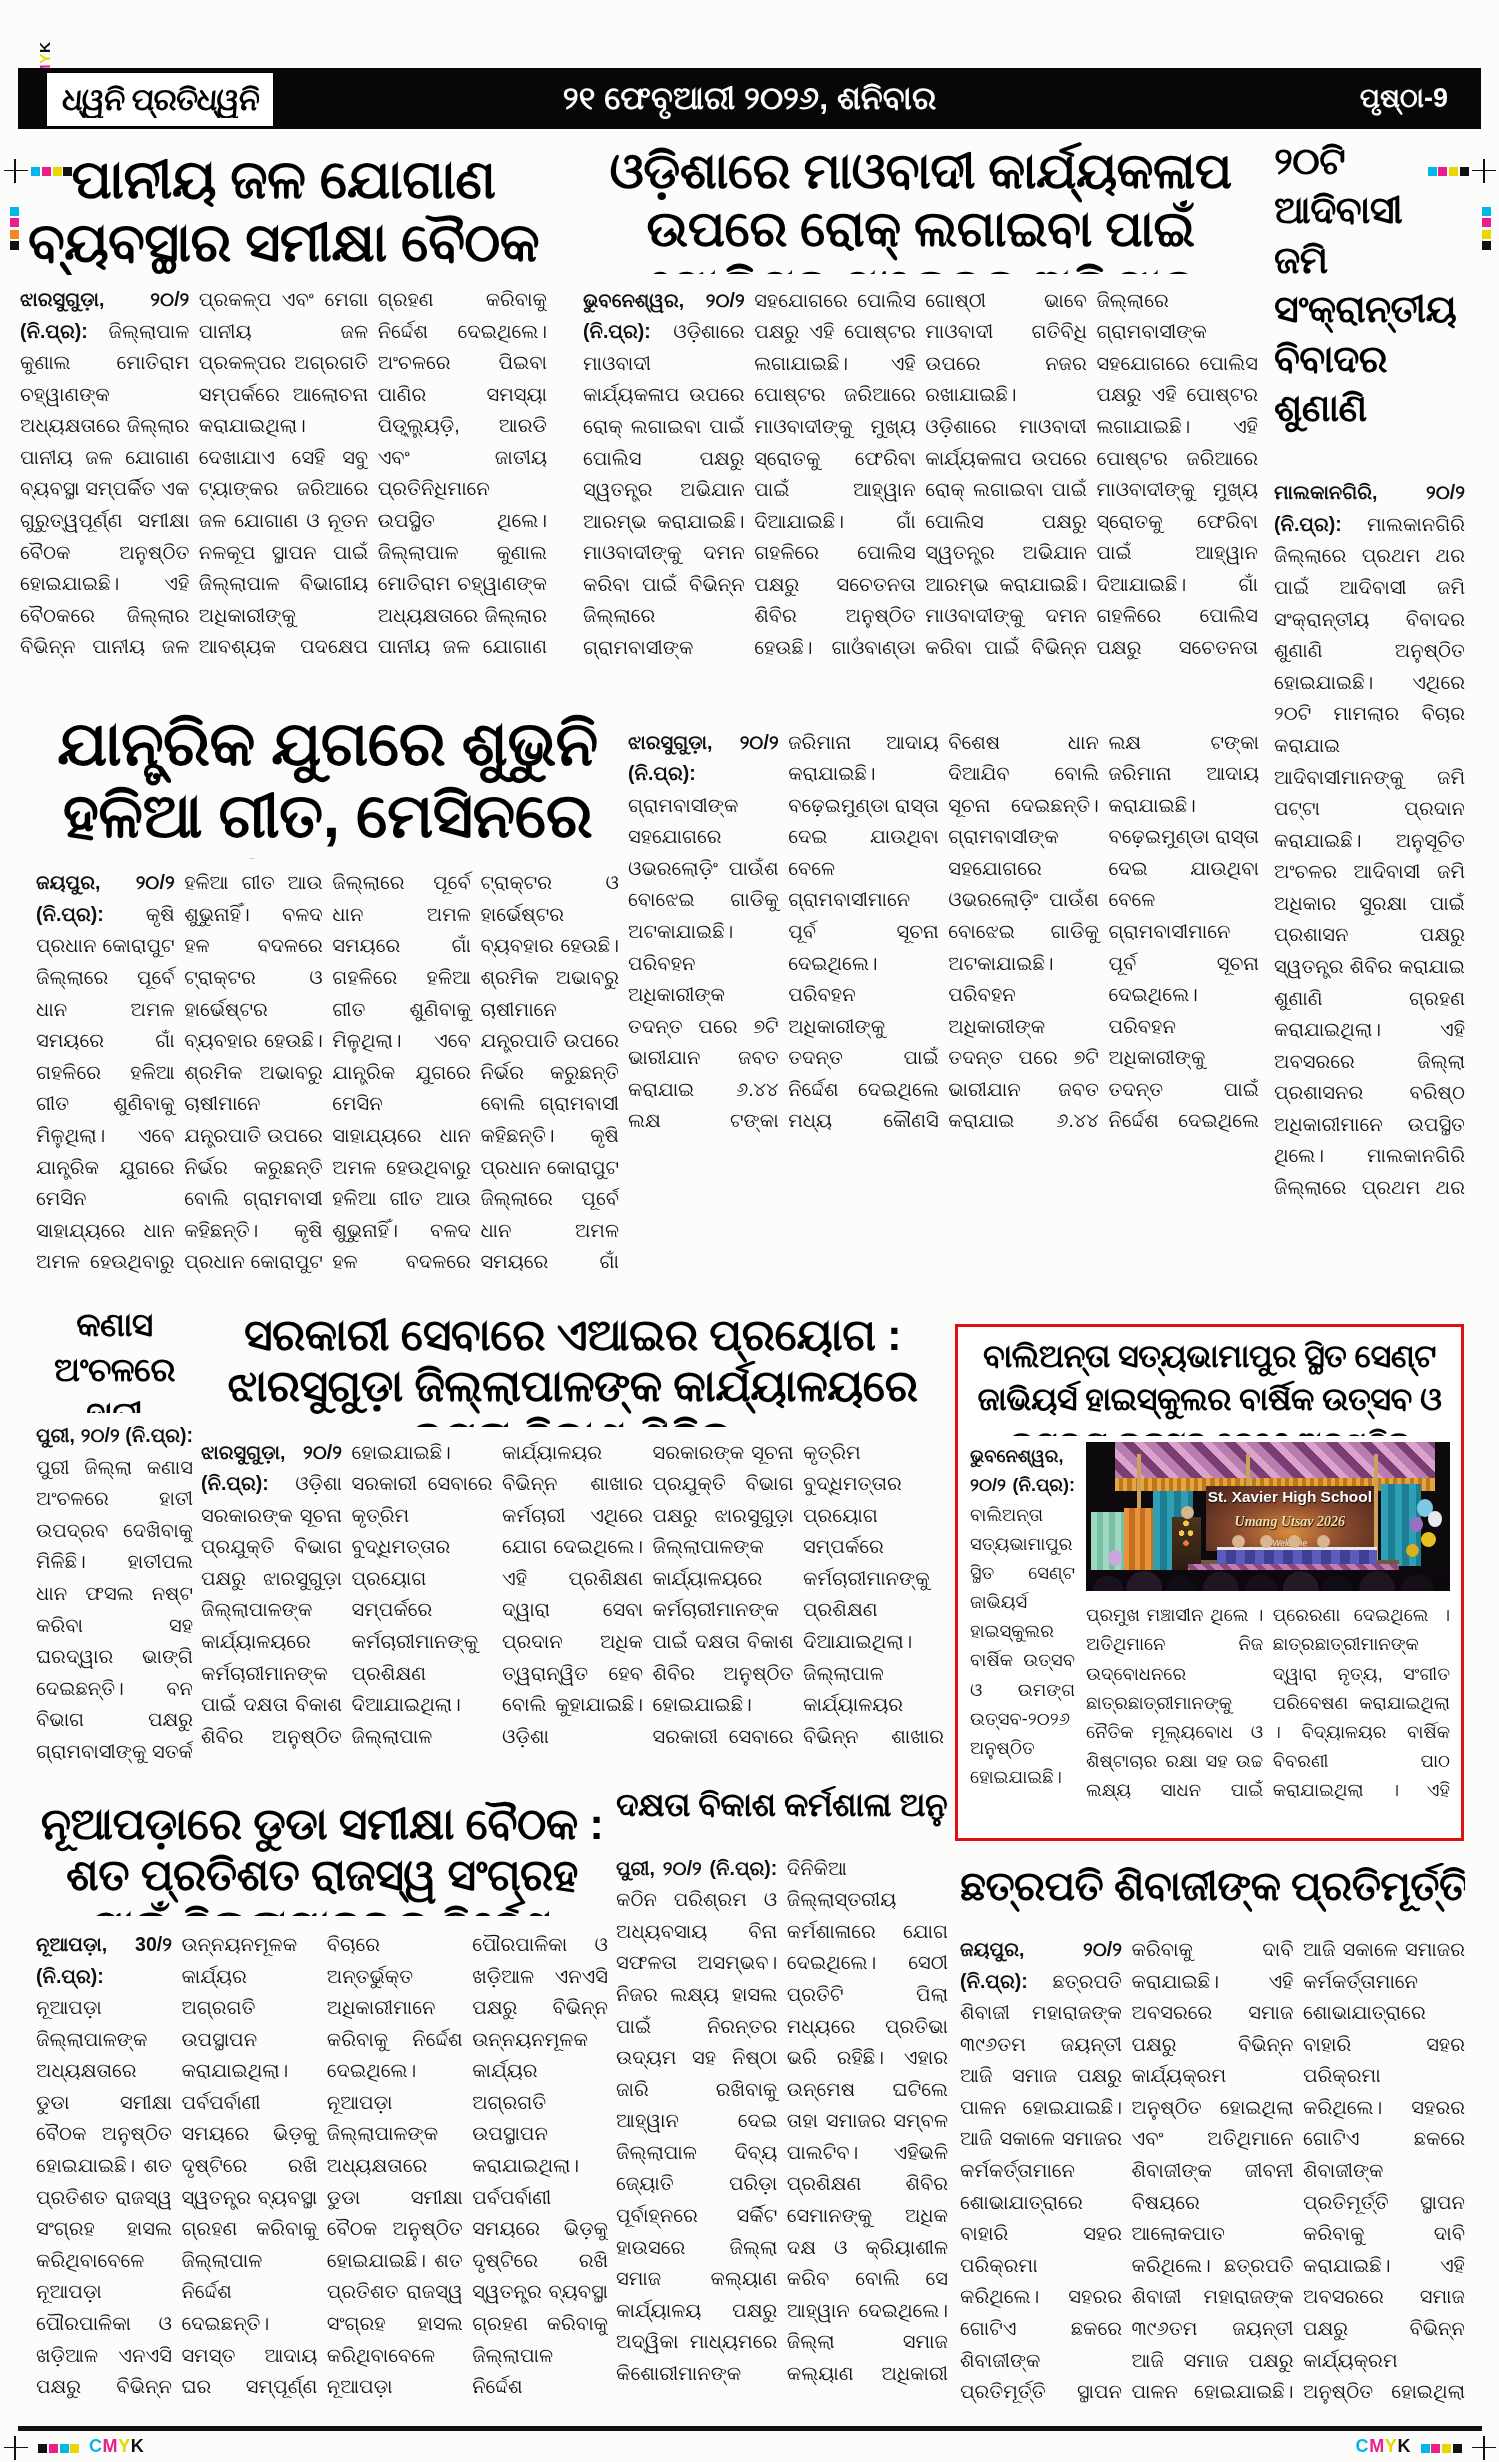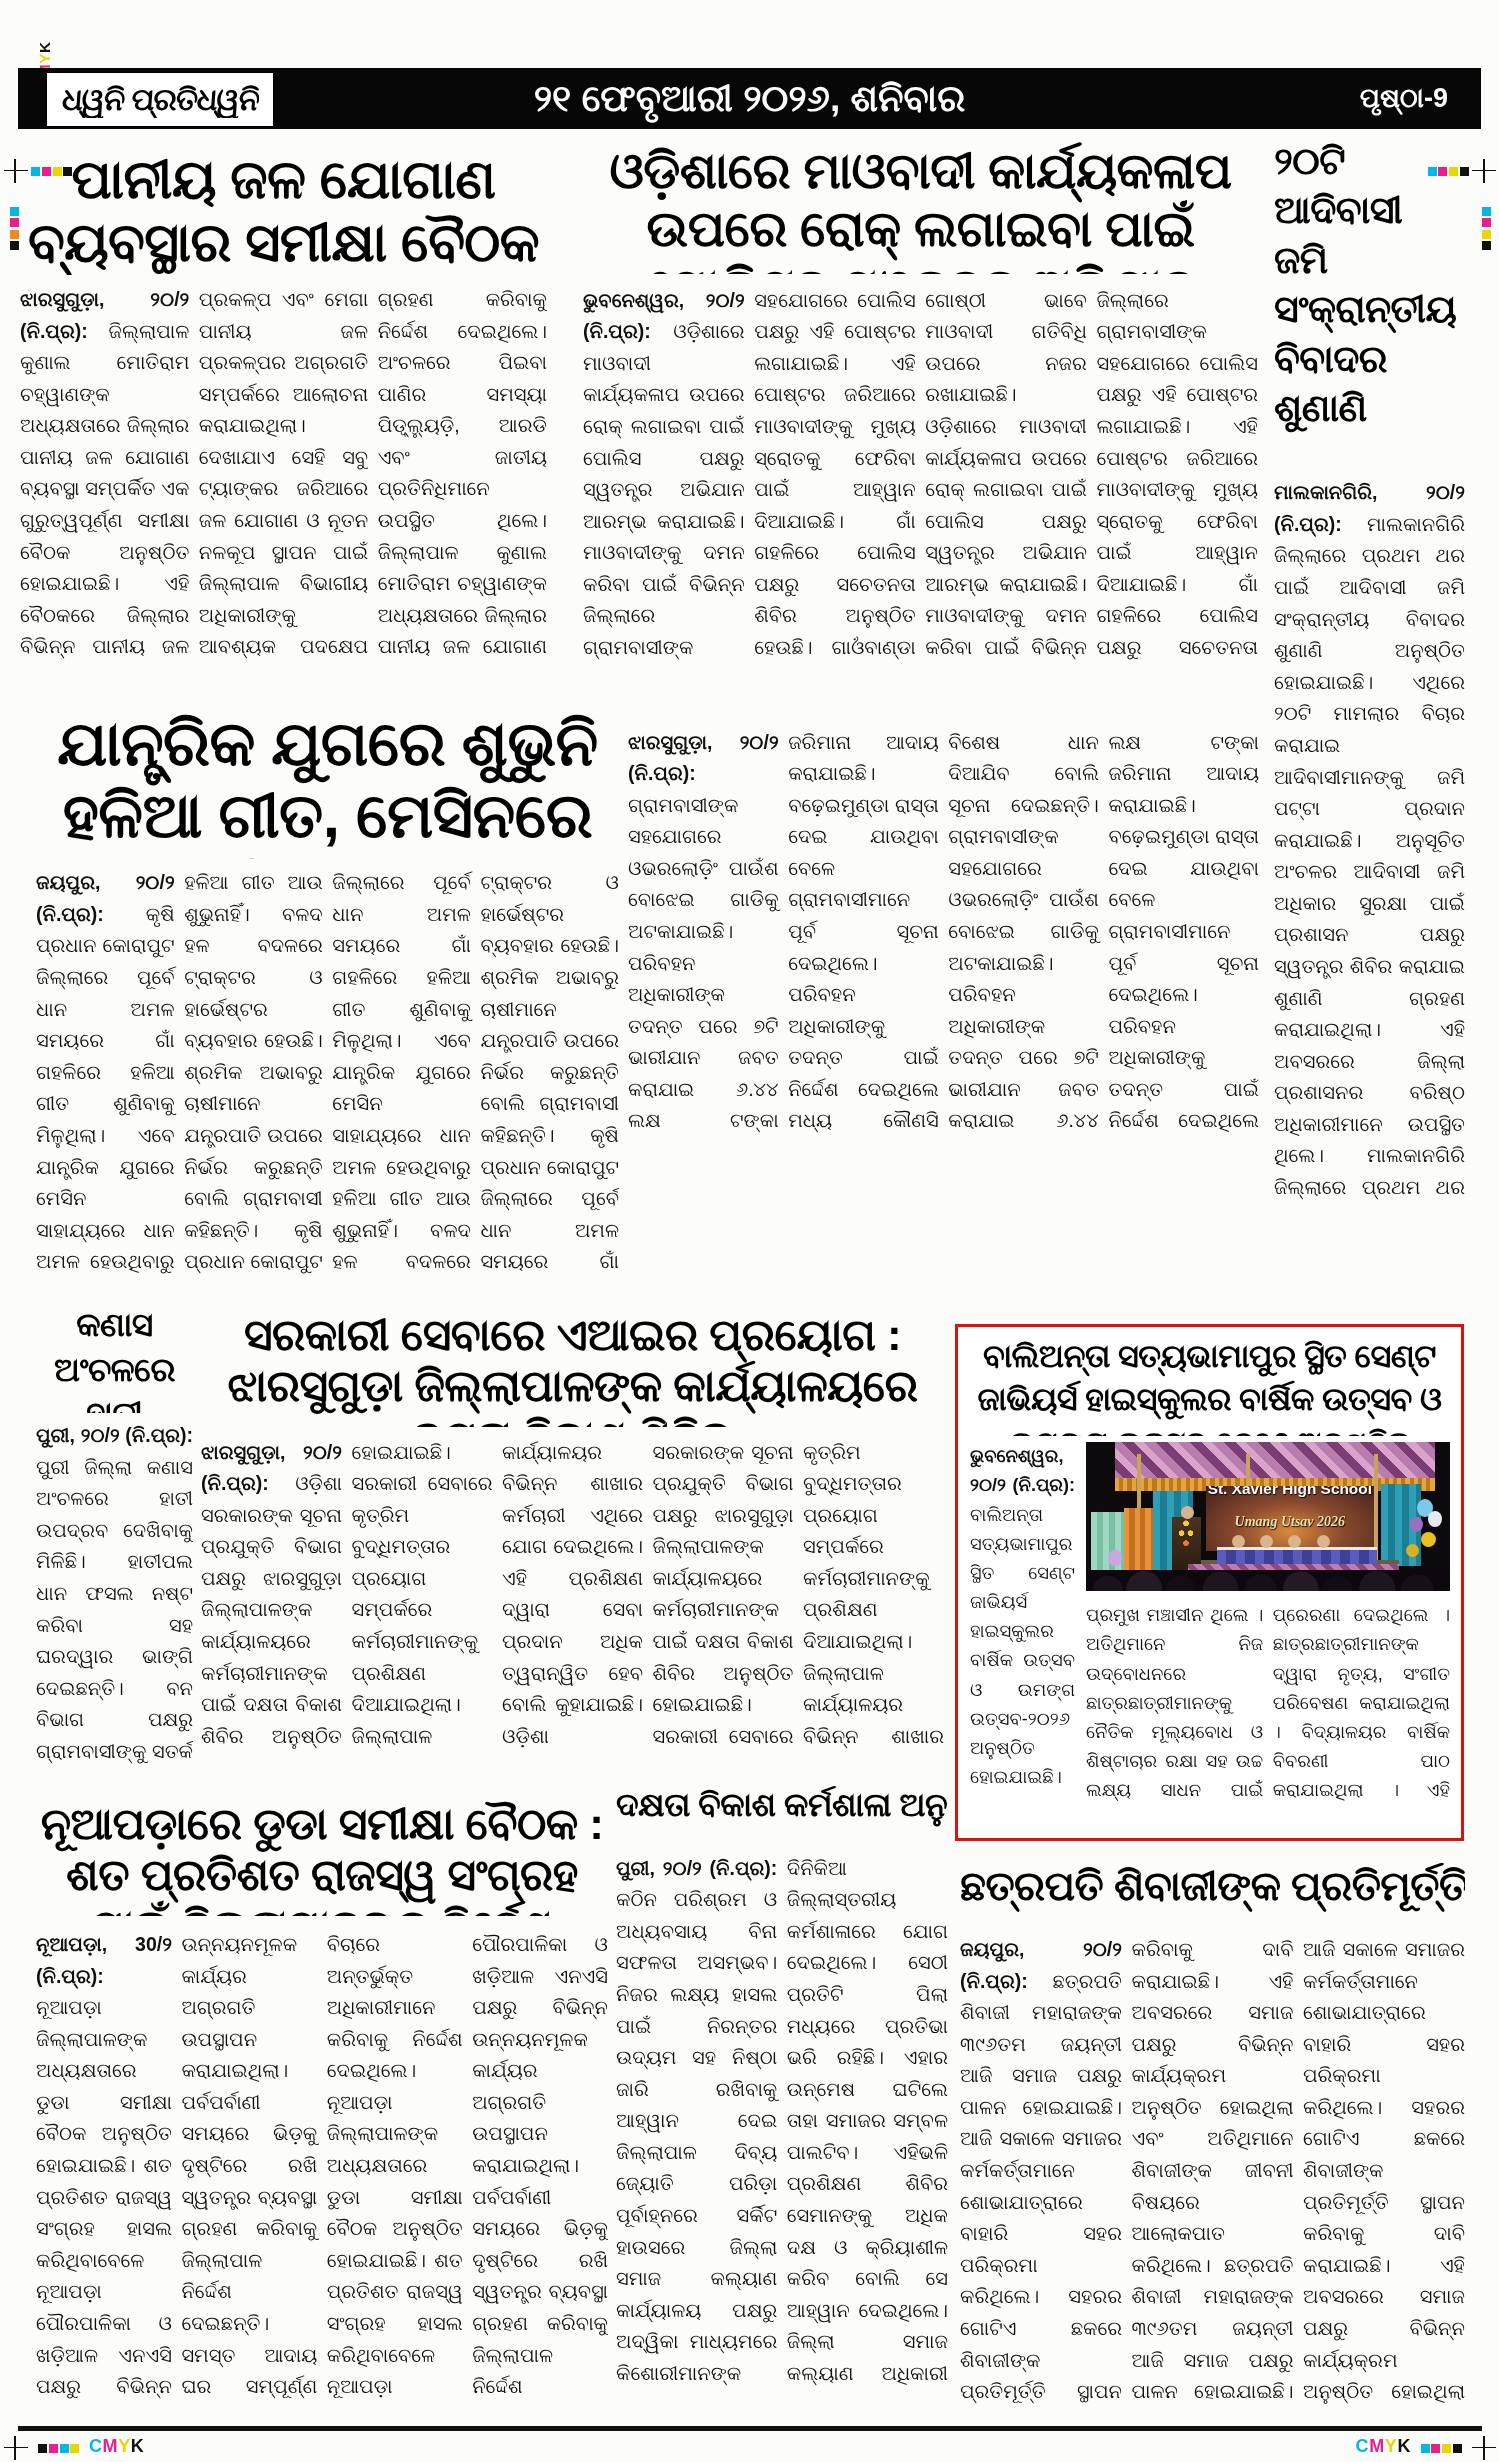--- a/index.html
+++ b/index.html
@@ -4,21 +4,21 @@
 <style>
   html,body{margin:0;padding:0;background:#e8e8e4;}
   .page{position:relative;width:1500px;height:2462px;background:#fcfcfa;overflow:hidden;
         font-family:"Liberation Sans","DejaVu Sans",sans-serif;color:#111;}
   .abs{position:absolute;}
   
   .topbar{background:#070707;display:flex;align-items:center;}
   .logo-box{position:absolute;left:28.4px;top:4.1px;width:226px;height:53px;background:#fff;
             border:1.8px solid #000;display:flex;align-items:center;justify-content:center;}
   .logo-text{font-weight:900;font-size:31px;letter-spacing:-1.2px;transform:skewX(-4deg);color:#000;white-space:nowrap;overflow:hidden;}
-  .bar-date{position:absolute;left:0;right:0;text-align:center;color:#fff;font-weight:bold;font-size:37px;}
+  .bar-date{position:absolute;left:0;right:0;text-align:center;color:#fff;font-weight:bold;font-size:32px;}
   .bar-page{position:absolute;right:33px;color:#fff;font-weight:bold;font-size:27px;}
   
   .headline{font-weight:bold;color:#000;text-align:center;line-height:1.16;letter-spacing:-0.6px;overflow:hidden;}
   .headline.left{text-align:left;}
   .body-cols{column-gap:9.5px;text-align:justify;font-size:19.5px;line-height:1.62;color:#101010;overflow:hidden;}
   .dateline{font-weight:bold;}
   
   .redbox{border:3px solid #e01010;background:#fff;box-sizing:border-box;padding:8.3px 12px;}
   
   .photo{position:absolute;background:#0d0a0e;overflow:hidden;}
@@ -27,21 +27,21 @@
     background:repeating-linear-gradient(45deg,#b97cae 0 8.3px,#7c3d74 8.3px 16.6px,#d9a3cc 16.6px 24px);}
   .fringe{left:8%;top:24%;width:88%;height:9%;
     background:repeating-linear-gradient(90deg,#e8a33d 0 4.1px,#b97a1e 4.1px 8.3px);}
   .pole{width:4.1px;background:#caa25a;top:8%;height:72%;}
   .drape-mint{left:1.5%;top:47%;width:9%;height:48%;background:repeating-linear-gradient(90deg,#9fd8c0 0 6px,#79bfa4 6px 12px);}
   .drape-orange{left:10.5%;top:44%;width:8%;height:51%;background:repeating-linear-gradient(90deg,#e8923a 0 5.3px,#c36f1d 5.3px 10.7px);}
   .drape-teal-l{left:18.5%;top:33%;width:11%;height:60%;background:repeating-linear-gradient(90deg,#2f9fb5 0 7.1px,#1d7e93 7.1px 14.2px);}
   .drape-teal-r{left:81%;top:28%;width:11%;height:55%;background:repeating-linear-gradient(90deg,#2f9fb5 0 7.1px,#1d7e93 7.1px 14.2px);}
   .banner{left:33%;top:29%;width:46%;height:44%;
     background:radial-gradient(ellipse at 50% 70%,#d98a3c 0%,#8a4a2e 45%,#41201a 100%);
-    display:flex;flex-direction:column;align-items:center;justify-content:center;gap:16px;overflow:hidden;}
+    display:flex;flex-direction:column;align-items:center;justify-content:center;gap:8px;overflow:hidden;}
   .banner .t1{color:#fff;font-weight:bold;font-size:15.4px;text-shadow:0.6px 0.6px 1.2px #000;white-space:nowrap;}
   .banner .t2{color:#f3dfa8;font-style:italic;font-weight:bold;font-size:14px;font-family:"Liberation Serif",serif;text-shadow:0.6px 0.6px 1.2px #000;white-space:nowrap;}
   .banner .t3{color:#e8e8e8;font-size:8.3px;font-style:italic;}
   .tablecloth{left:36%;top:70%;width:44%;height:17%;
     background:repeating-linear-gradient(90deg,#5a5abf 0 9.5px,#3f3f96 9.5px 19px);border-top:3.6px solid #e8e8e8;}
   .podium{left:23.5%;top:50%;width:8%;height:38%;background:linear-gradient(#4a3320,#2b1c10);}
   .garland{left:24.5%;top:52%;width:6%;height:22%;
     background:radial-gradient(circle 3px at 50% 10%,#f2c844 90%,transparent),radial-gradient(circle 3px at 30% 40%,#f2c844 90%,transparent),radial-gradient(circle 3px at 70% 40%,#f2c844 90%,transparent),radial-gradient(circle 3px at 50% 70%,#e8793a 90%,transparent);background-size:100% 100%;}
   .head{width:13px;height:13px;border-radius:50%;background:#d8b48f;}
   .balloon{border-radius:50%;}

